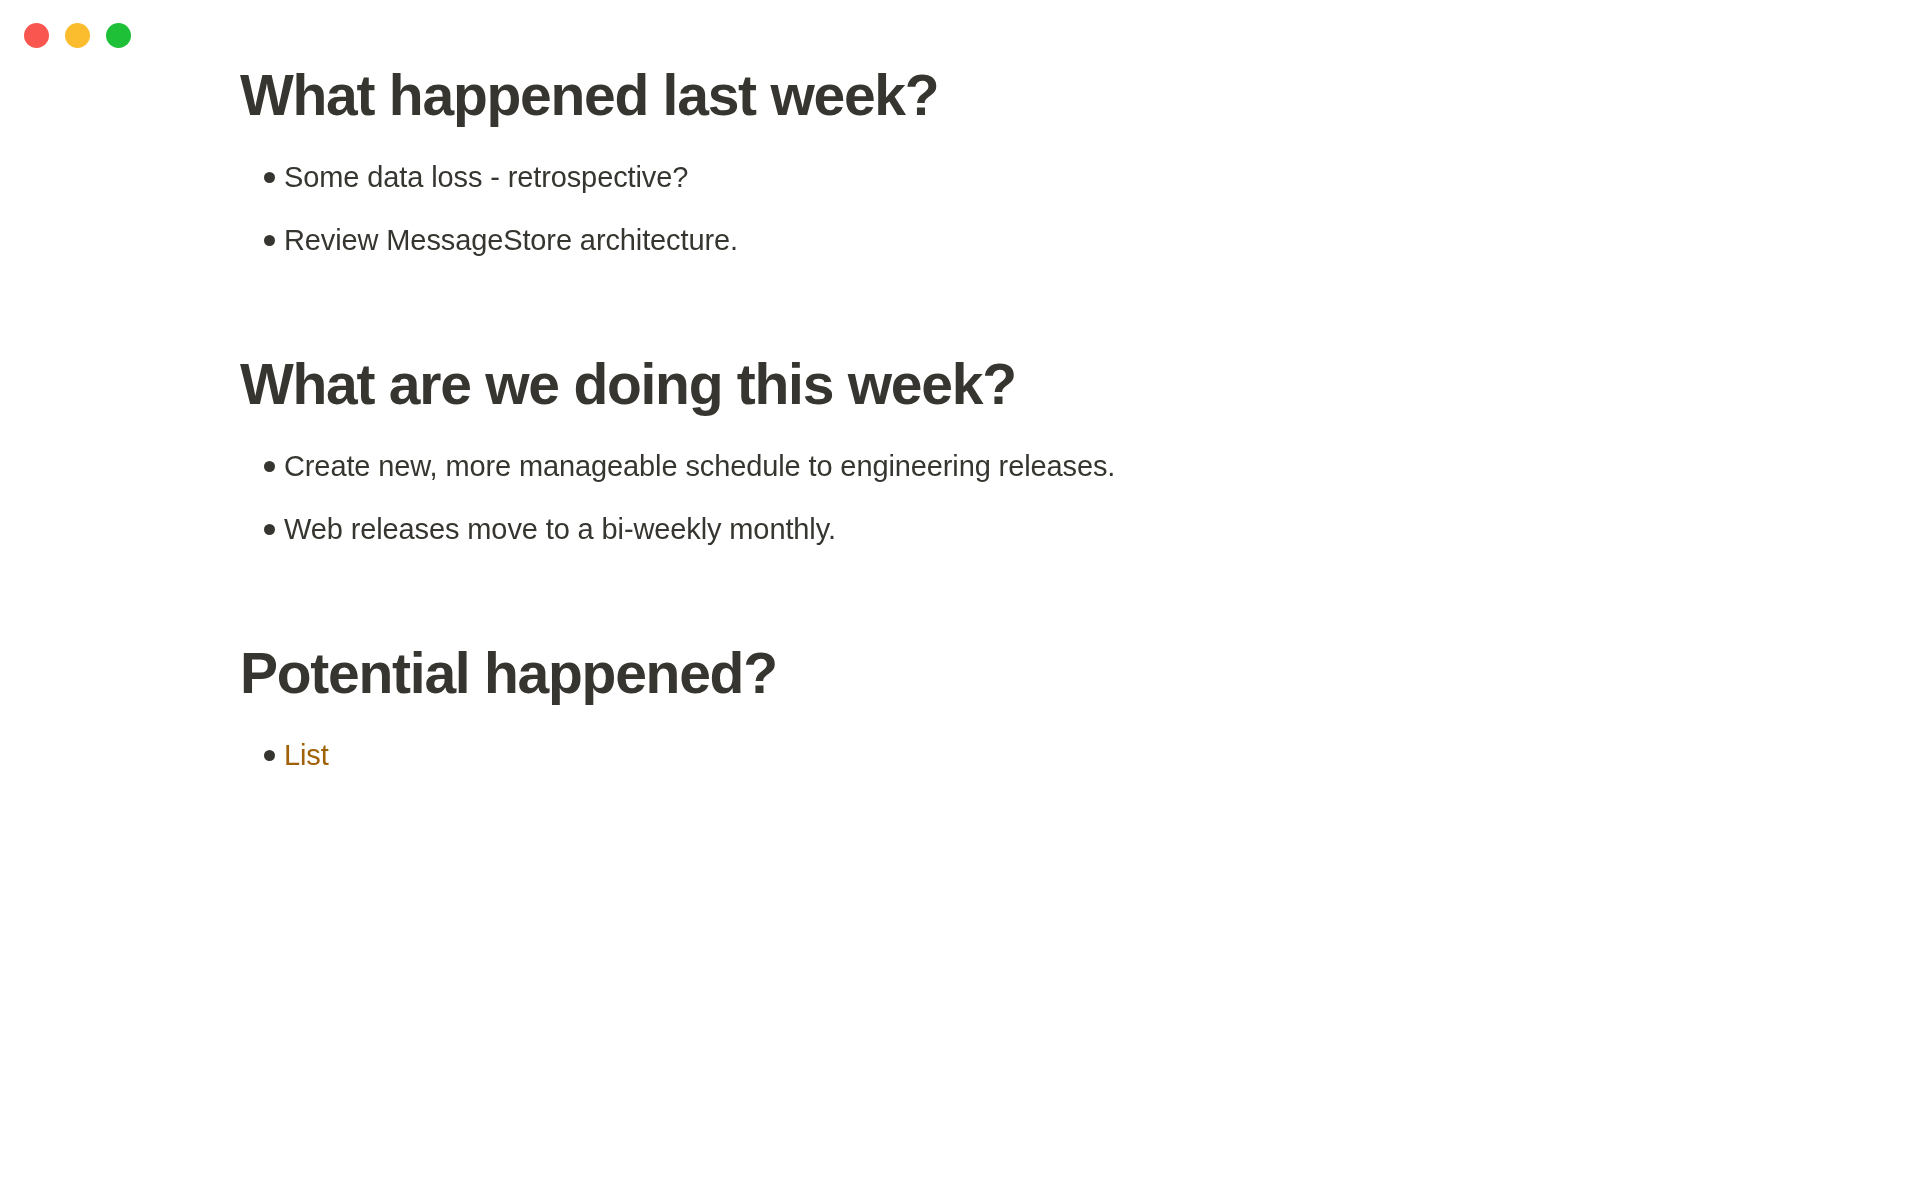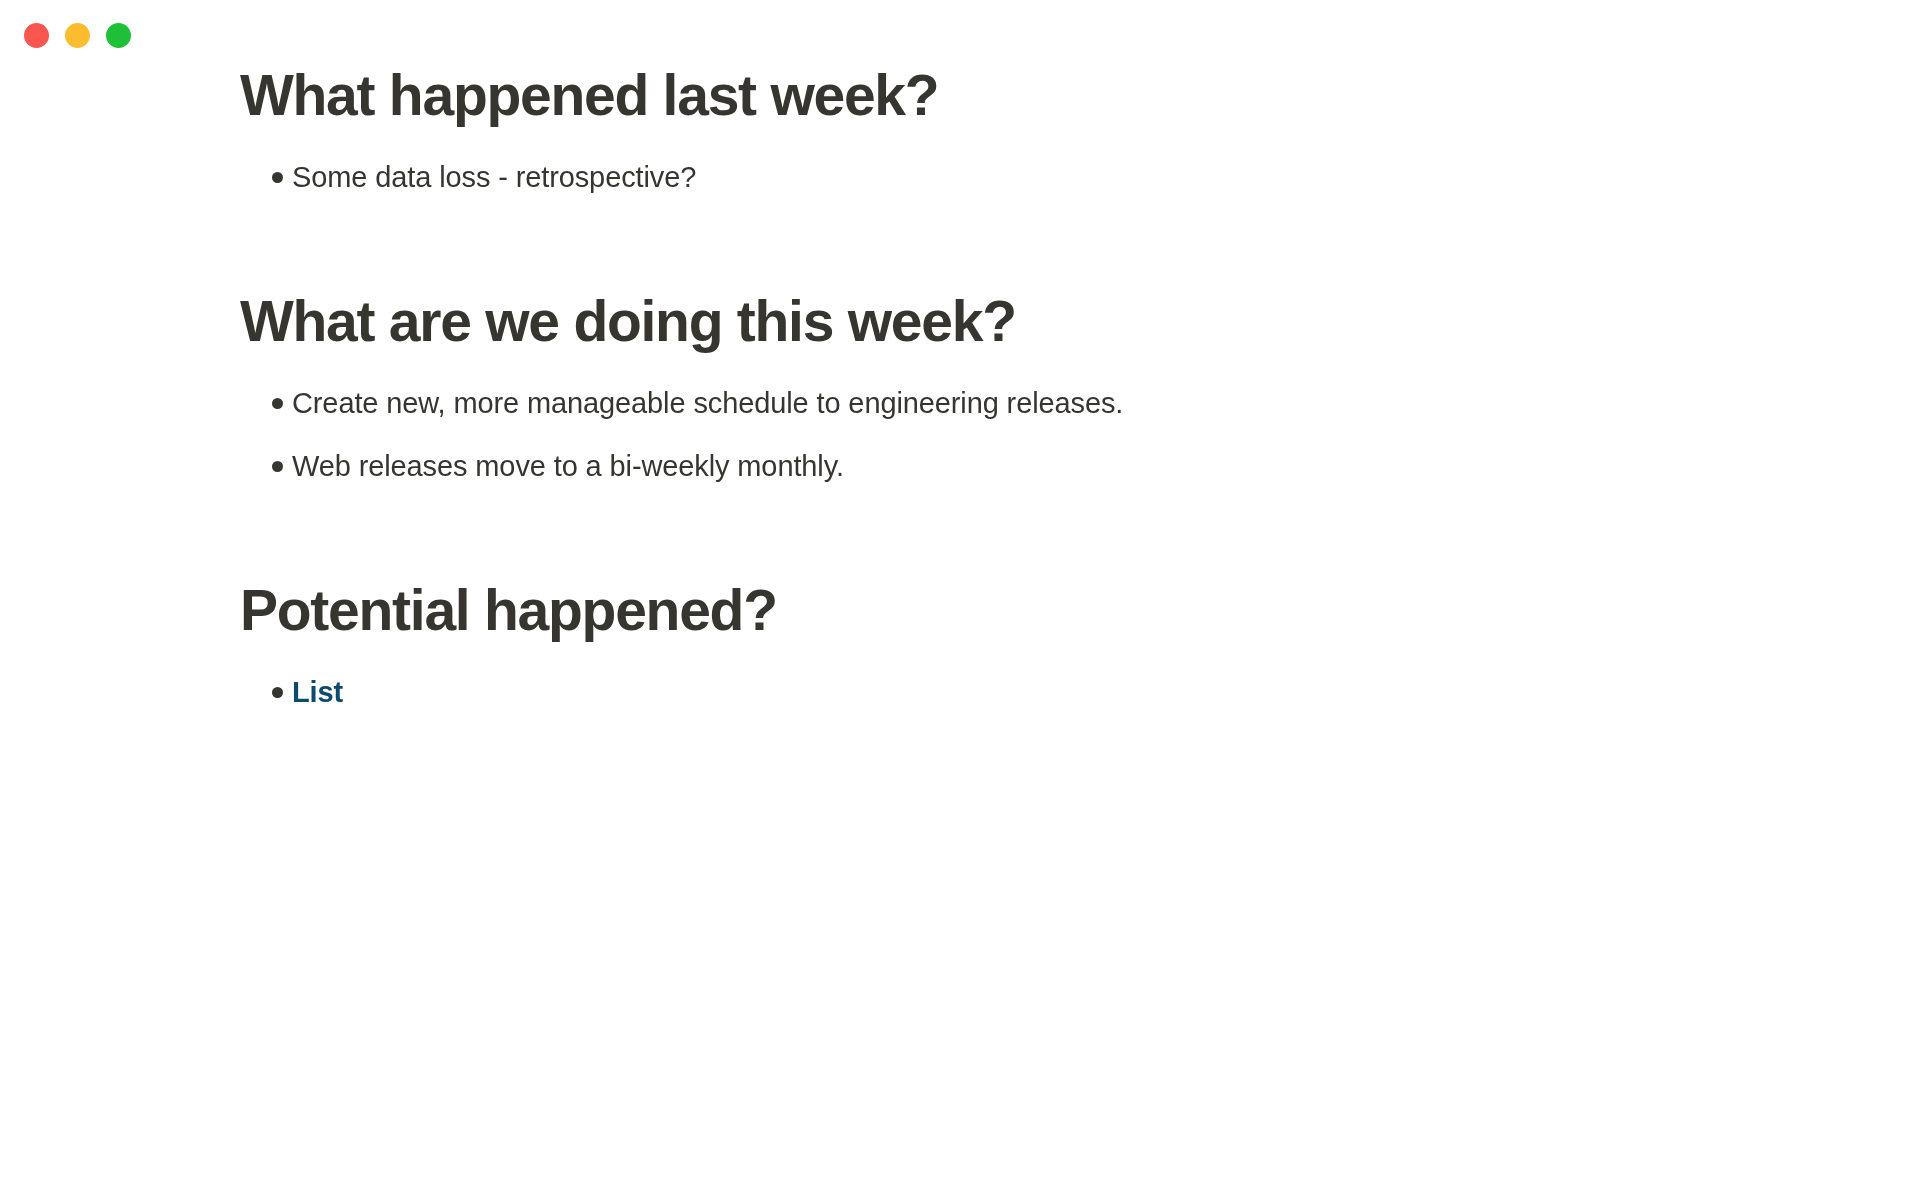--- a/index.html
+++ b/index.html
@@ -71,21 +71,21 @@
 
   .section {
     margin: 0;
     padding: 0;
   }
   .section + .section {
     margin-top: 88px;
   }
   .bullet-list {
     list-style: none;
-    margin: 12px;
+    margin: 4px;
     padding: 0;
     margin-top: 26px;
   }
   .bullet-item {
     position: relative;
     display: flex;
     align-items: flex-start;
     padding: 5px 0;
     margin: 0 0 17px 0;
     min-height: 36px;
@@ -111,22 +111,21 @@
   }
   .bullet-text {
     font-size: 29px;
     line-height: 36px;
     font-weight: 400;
     letter-spacing: -0.004em;
     color: #37352f;
     white-space: nowrap;
   }
   .bullet-text.placeholder {
-    color: #0c4a6e;
-    font-weight: bold;
+    color: #a16207;
   }
 </style>
 </head>
 <body>
 
 <div id="window-chrome">
   <div id="traffic-lights">
     <span class="traffic-dot" style="background: rgb(249, 86, 79);"></span>
     <span class="traffic-dot" style="background: rgb(251, 189, 46);"></span>
     <span class="traffic-dot" style="background: rgb(30, 192, 55);"></span>
@@ -136,20 +135,26 @@
 <div id="doc">
   <div id="doc-inner">
       <div class="section">
         <h2 class="block-heading">What happened last week?</h2>
         <ul class="bullet-list">
           <li class="bullet-item">
             <span class="bullet-marker">
               <i></i>
             </span>
             <span class="bullet-text">Some data loss - retrospective?</span>
+          </li>
+          <li class="bullet-item">
+            <span class="bullet-marker">
+              <i></i>
+            </span>
+            <span class="bullet-text">Review MessageStore architecture.</span>
           </li>
         </ul>
       </div>
       <div class="section">
         <h2 class="block-heading">What are we doing this week?</h2>
         <ul class="bullet-list">
           <li class="bullet-item">
             <span class="bullet-marker">
               <i></i>
             </span>

